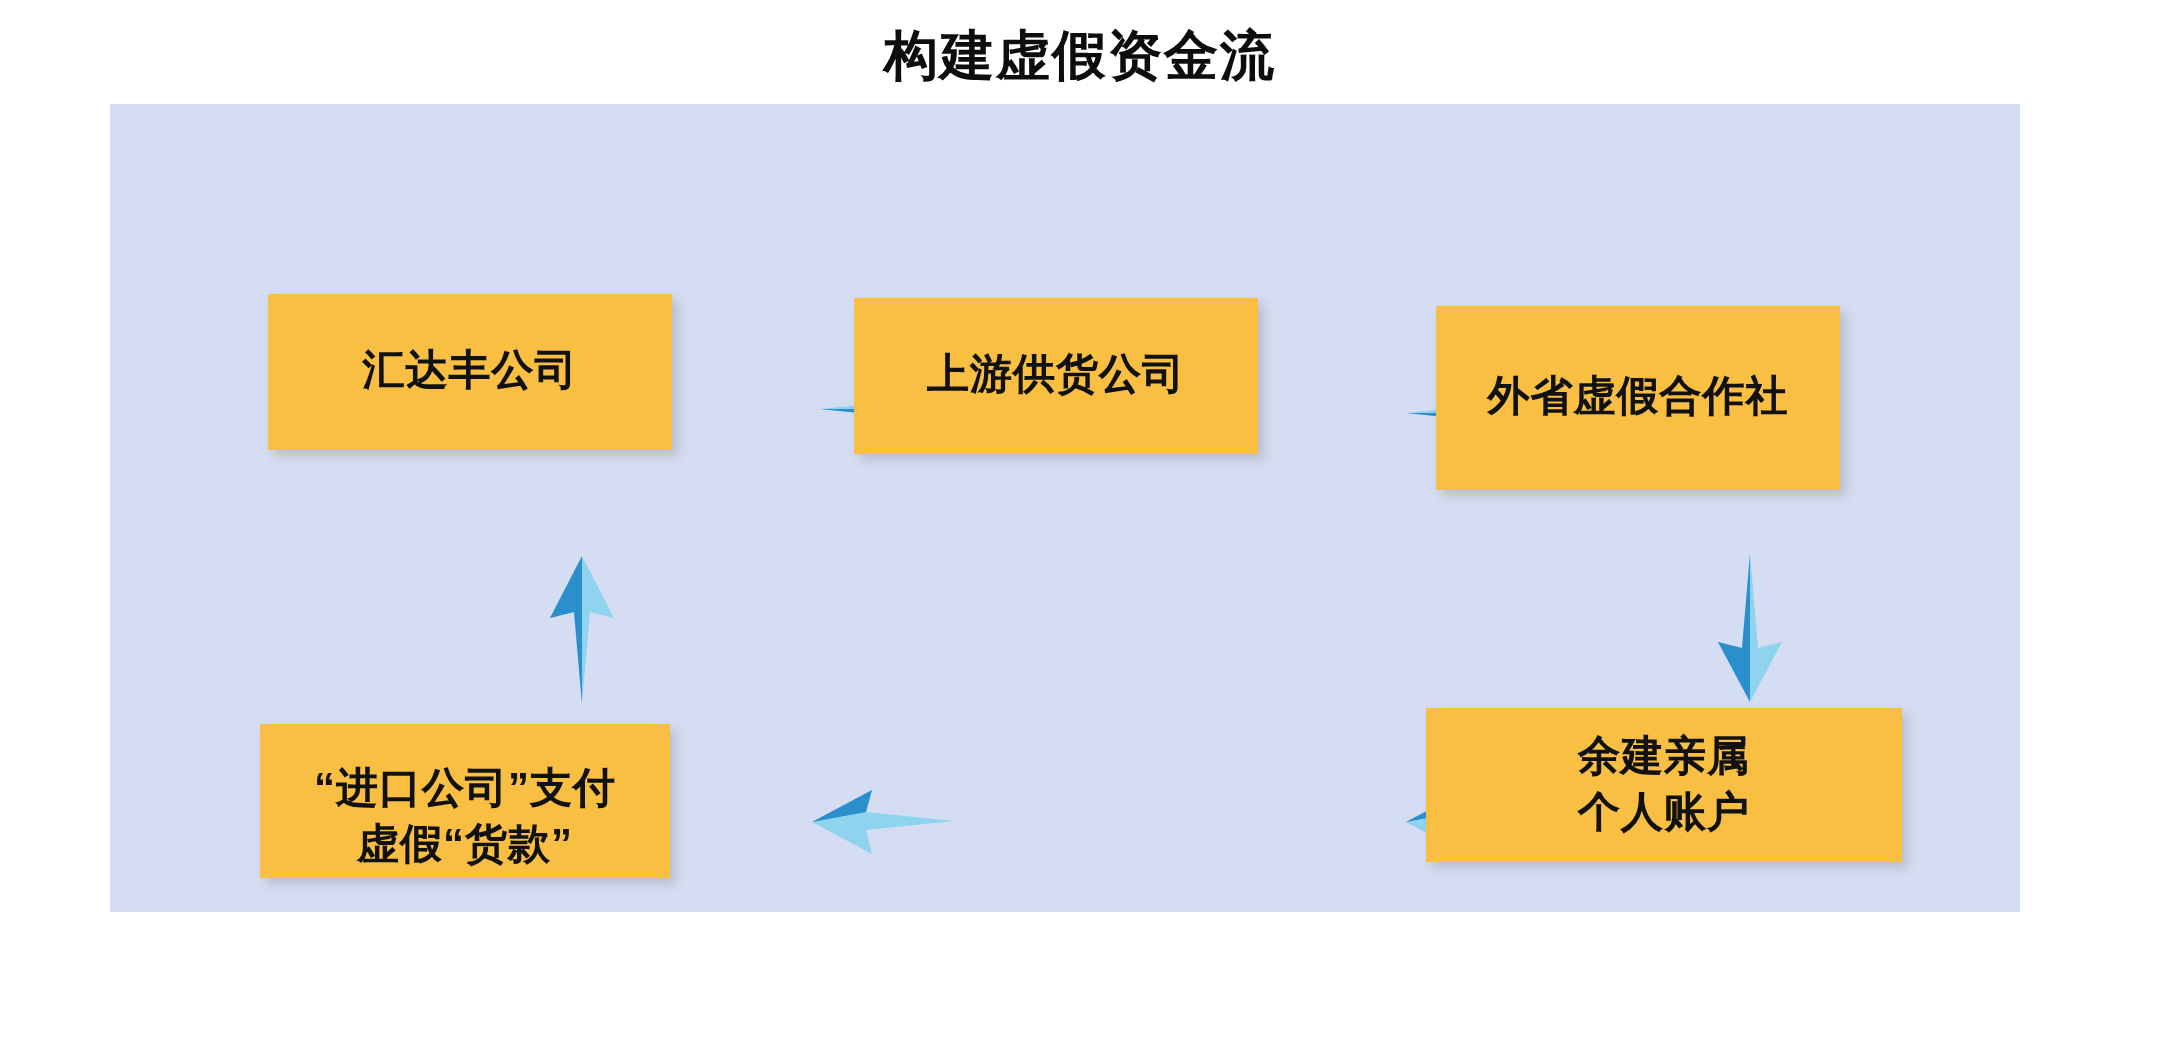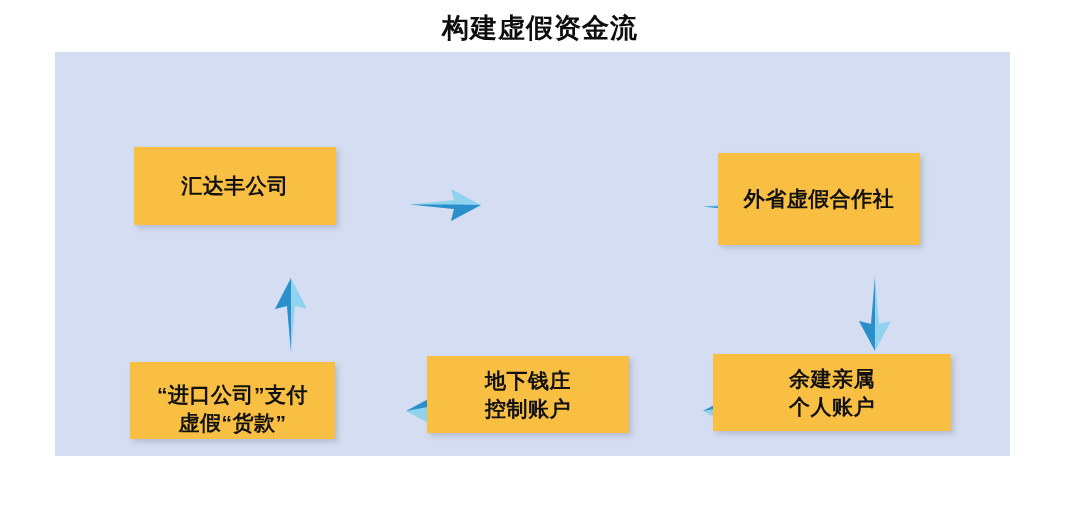--- a/index.html
+++ b/index.html
@@ -132,33 +132,32 @@
         <path d="M74 17.5 L30 13 L33 2 L3 18 L30 13 Z" fill="#2b8fcc"></path>
       </svg>
     </div>
 
   </div>
 
   <div class="node-box" id="node-huidafeng">
     <span class="node-label">汇达丰公司</span>
   </div>
 
+  <div class="node-box" id="node-upstream">
+    <span class="node-label">上游供货公司</span>
+  </div>
 
   <div class="node-box" id="node-coop">
     <span class="node-label">外省虚假合作社</span>
   </div>
 
   <div class="node-box" id="node-import">
     <span class="node-label">“进口公司”支付
 虚假“货款”</span>
   </div>
 
-  <div class="node-box" id="node-underground">
-    <span class="node-label">地下钱庄
-控制账户</span>
-  </div>
 
   <div class="node-box" id="node-relatives">
     <span class="node-label">余建亲属
 个人账户</span>
   </div>
 
 </div>
 
 </body></html>

